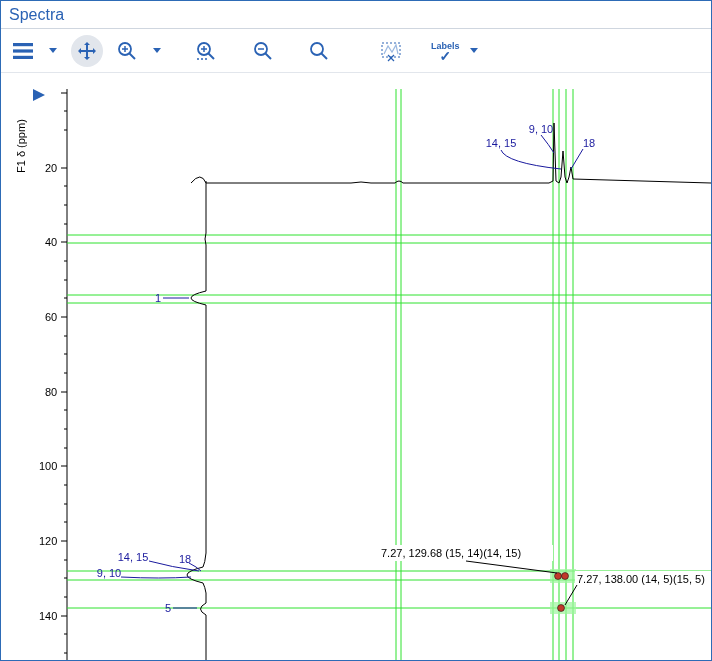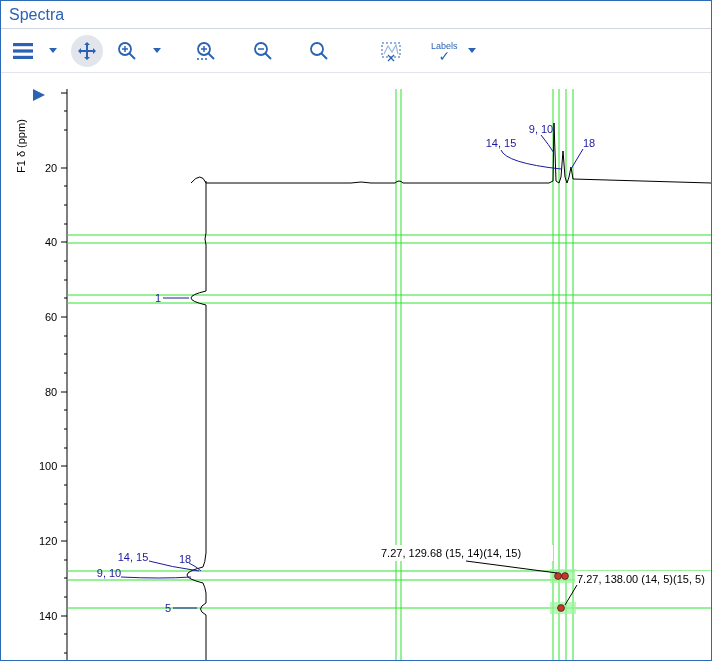--- a/index.html
+++ b/index.html
@@ -29,20 +29,21 @@
     font-size: 16px;
     background: #fff;
   }
   .toolbar {
     height: 44px;
     border-bottom: 1px solid #e2e6ec;
     display: flex;
     align-items: center;
     padding: 0 6px;
     gap: 8px;
+    font-weight: bold;
   }
   .tool-btn {
     width: 32px;
     height: 32px;
     display: flex;
     align-items: center;
     justify-content: center;
     border-radius: 50%;
     cursor: pointer;
     position: relative;

